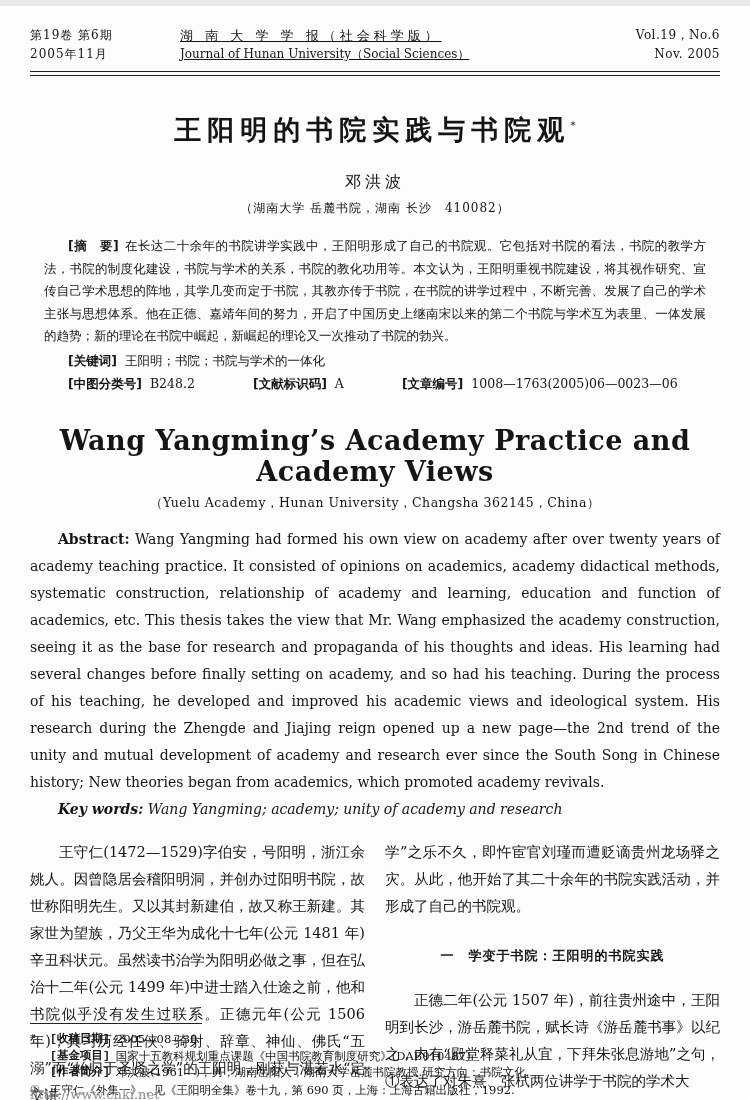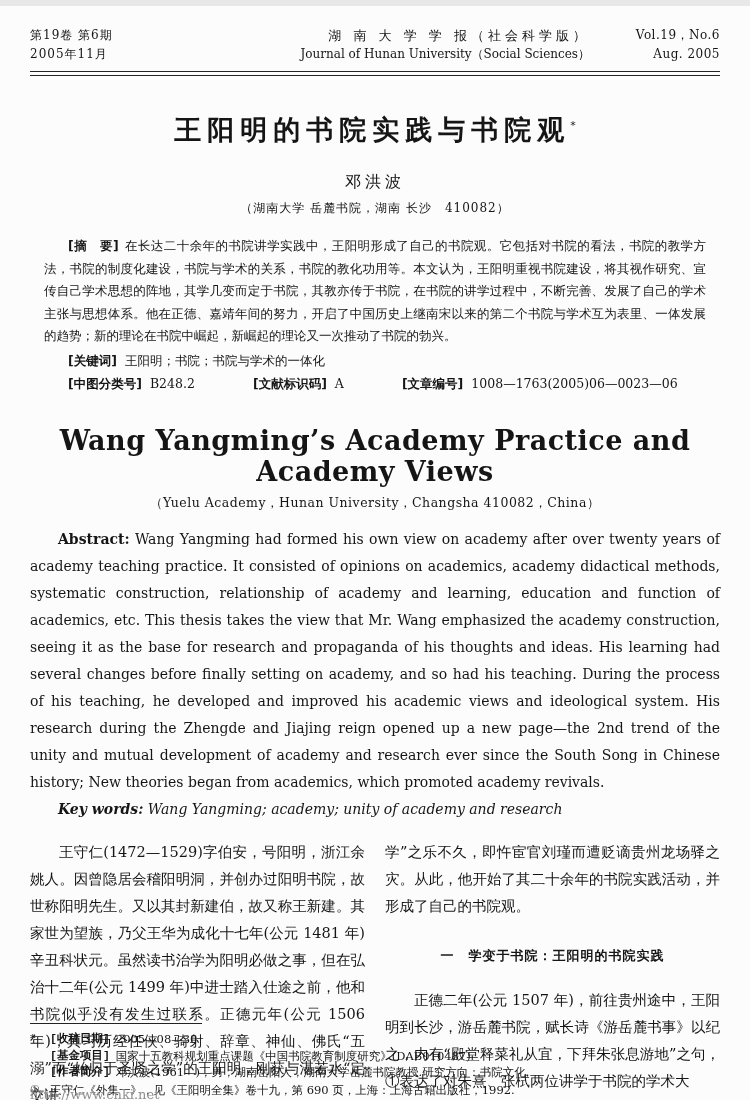--- a/index.html
+++ b/index.html
@@ -10,21 +10,21 @@
     background:#fcfcfc;
     color:#151515;
     font-family:"DejaVu Serif","Liberation Serif",serif;
     overflow:hidden;
     box-sizing:border-box;
     padding:20px 30px 4px 30px;
   }
   
   .jheader{display:flex;justify-content:space-between;align-items:flex-start;font-size:12px;line-height:19px;}
   .jheader .left{width:150px;text-align:left;letter-spacing:1px;}
-  .jheader .center{flex:1;text-align:right;}
+  .jheader .center{flex:1;text-align:left;text-decoration:underline;}
   .jheader .center .cn{letter-spacing:4px;font-size:13px;}
   .jheader .right{width:130px;text-align:right;letter-spacing:.5px;}
   .double-rule{margin-top:7px;border-top:1.5px solid #222;border-bottom:1.5px solid #222;height:3px;}
   
   .cn-title{margin-top:36px;text-align:center;font-family:"DejaVu Sans","Liberation Sans",sans-serif;font-size:27px;font-weight:600;letter-spacing:6px;}
   .cn-title sup{font-size:11px;font-weight:400;letter-spacing:0;}
   .author-cn{margin-top:24px;text-align:center;font-size:16px;letter-spacing:4px;}
   .affil-cn{margin-top:7px;text-align:center;font-size:12px;letter-spacing:1px;}
   
   .abs-cn{margin:18px 14px 0 14px;font-size:12.5px;line-height:22.5px;text-align:justify;}
@@ -72,41 +72,41 @@
     <div class="left">
       <div>第19卷  第6期</div>
       <div>2005年11月</div>
     </div>
     <div class="center">
       <div class="cn">湖 南 大 学 学 报（社会科学版）</div>
       <div>Journal of Hunan University（Social Sciences）</div>
     </div>
     <div class="right">
       <div>Vol.19，No.6</div>
-      <div>Aug. 2005</div>
+      <div>Nov. 2005</div>
     </div>
   </div>
   <div class="double-rule"></div>
 
   <div class="cn-title"><span>王阳明的书院实践与书院观</span><sup>*</sup></div>
   <div class="author-cn">邓洪波</div>
   <div class="affil-cn">（湖南大学 岳麓书院，湖南 长沙　410082）</div>
 
   <div class="abs-cn"><span class="abs-cn-indent"></span><span class="lbl">[摘　要]</span><span>在长达二十余年的书院讲学实践中，王阳明形成了自己的书院观。它包括对书院的看法，书院的教学方法，书院的制度化建设，书院与学术的关系，书院的教化功用等。本文认为，王阳明重视书院建设，将其视作研究、宣传自己学术思想的阵地，其学几变而定于书院，其教亦传于书院，在书院的讲学过程中，不断完善、发展了自己的学术主张与思想体系。他在正德、嘉靖年间的努力，开启了中国历史上继南宋以来的第二个书院与学术互为表里、一体发展的趋势；新的理论在书院中崛起，新崛起的理论又一次推动了书院的勃兴。</span></div>
 
   <div class="kw-line"><span class="lbl">[关键词]</span><span>王阳明；书院；书院与学术的一体化</span></div>
 
   <div class="clc-line">
     <span class="pair"><span class="lbl">[中图分类号]</span><span>B248.2</span></span>
     <span class="pair"><span class="lbl">[文献标识码]</span><span>A</span></span>
     <span class="pair"><span class="lbl">[文章编号]</span><span>1008—1763(2005)06—0023—06</span></span>
   </div>
 
   <div class="en-title">Wang Yangming’s Academy Practice and Academy Views</div>
-  <div class="en-affil">（Yuelu Academy，Hunan University，Changsha 410082，China）</div>
+  <div class="en-affil">（Yuelu Academy，Hunan University，Changsha 362145，China）</div>
 
   <div class="abs-en">
     <p><span class="lbl">Abstract:</span> <span>Wang Yangming had formed his own view on academy after over twenty years of academy teaching practice. It consisted of opinions on academics, academy didactical methods, systematic construction, relationship of academy and learning, education and function of academics, etc. This thesis takes the view that Mr. Wang emphasized the academy construction, seeing it as the base for research and propaganda of his thoughts and ideas. His learning had several changes before finally setting on academy, and so had his teaching. During the process of his teaching, he developed and improved his academic views and ideological system. His research during the Zhengde and Jiajing reign opened up a new page—the 2nd trend of the unity and mutual development of academy and research ever since the South Song in Chinese history; New theories began from academics, which promoted academy revivals.</span></p>
   </div>
   <div class="kw-en"><span class="lbl">Key words:</span> <span>Wang Yangming; academy; unity of academy and research</span></div>
 
   <div class="body-cols">
     <div class="col">
       <p class="indent">王守仁(1472—1529)字伯安，号阳明，浙江余姚人。因曾隐居会稽阳明洞，并创办过阳明书院，故世称阳明先生。又以其封新建伯，故又称王新建。其家世为望族，乃父王华为成化十七年(公元 1481 年)辛丑科状元。虽然读书治学为阳明必做之事，但在弘治十二年(公元 1499 年)中进士踏入仕途之前，他和书院似乎没有发生过联系。正德元年(公元 1506 年)，其习历经任侠、骑射、辞章、神仙、佛氏“五溺”而“始归于圣贤之学”的王阳明，刚获与湛若水“定交讲</p>
     </div>

